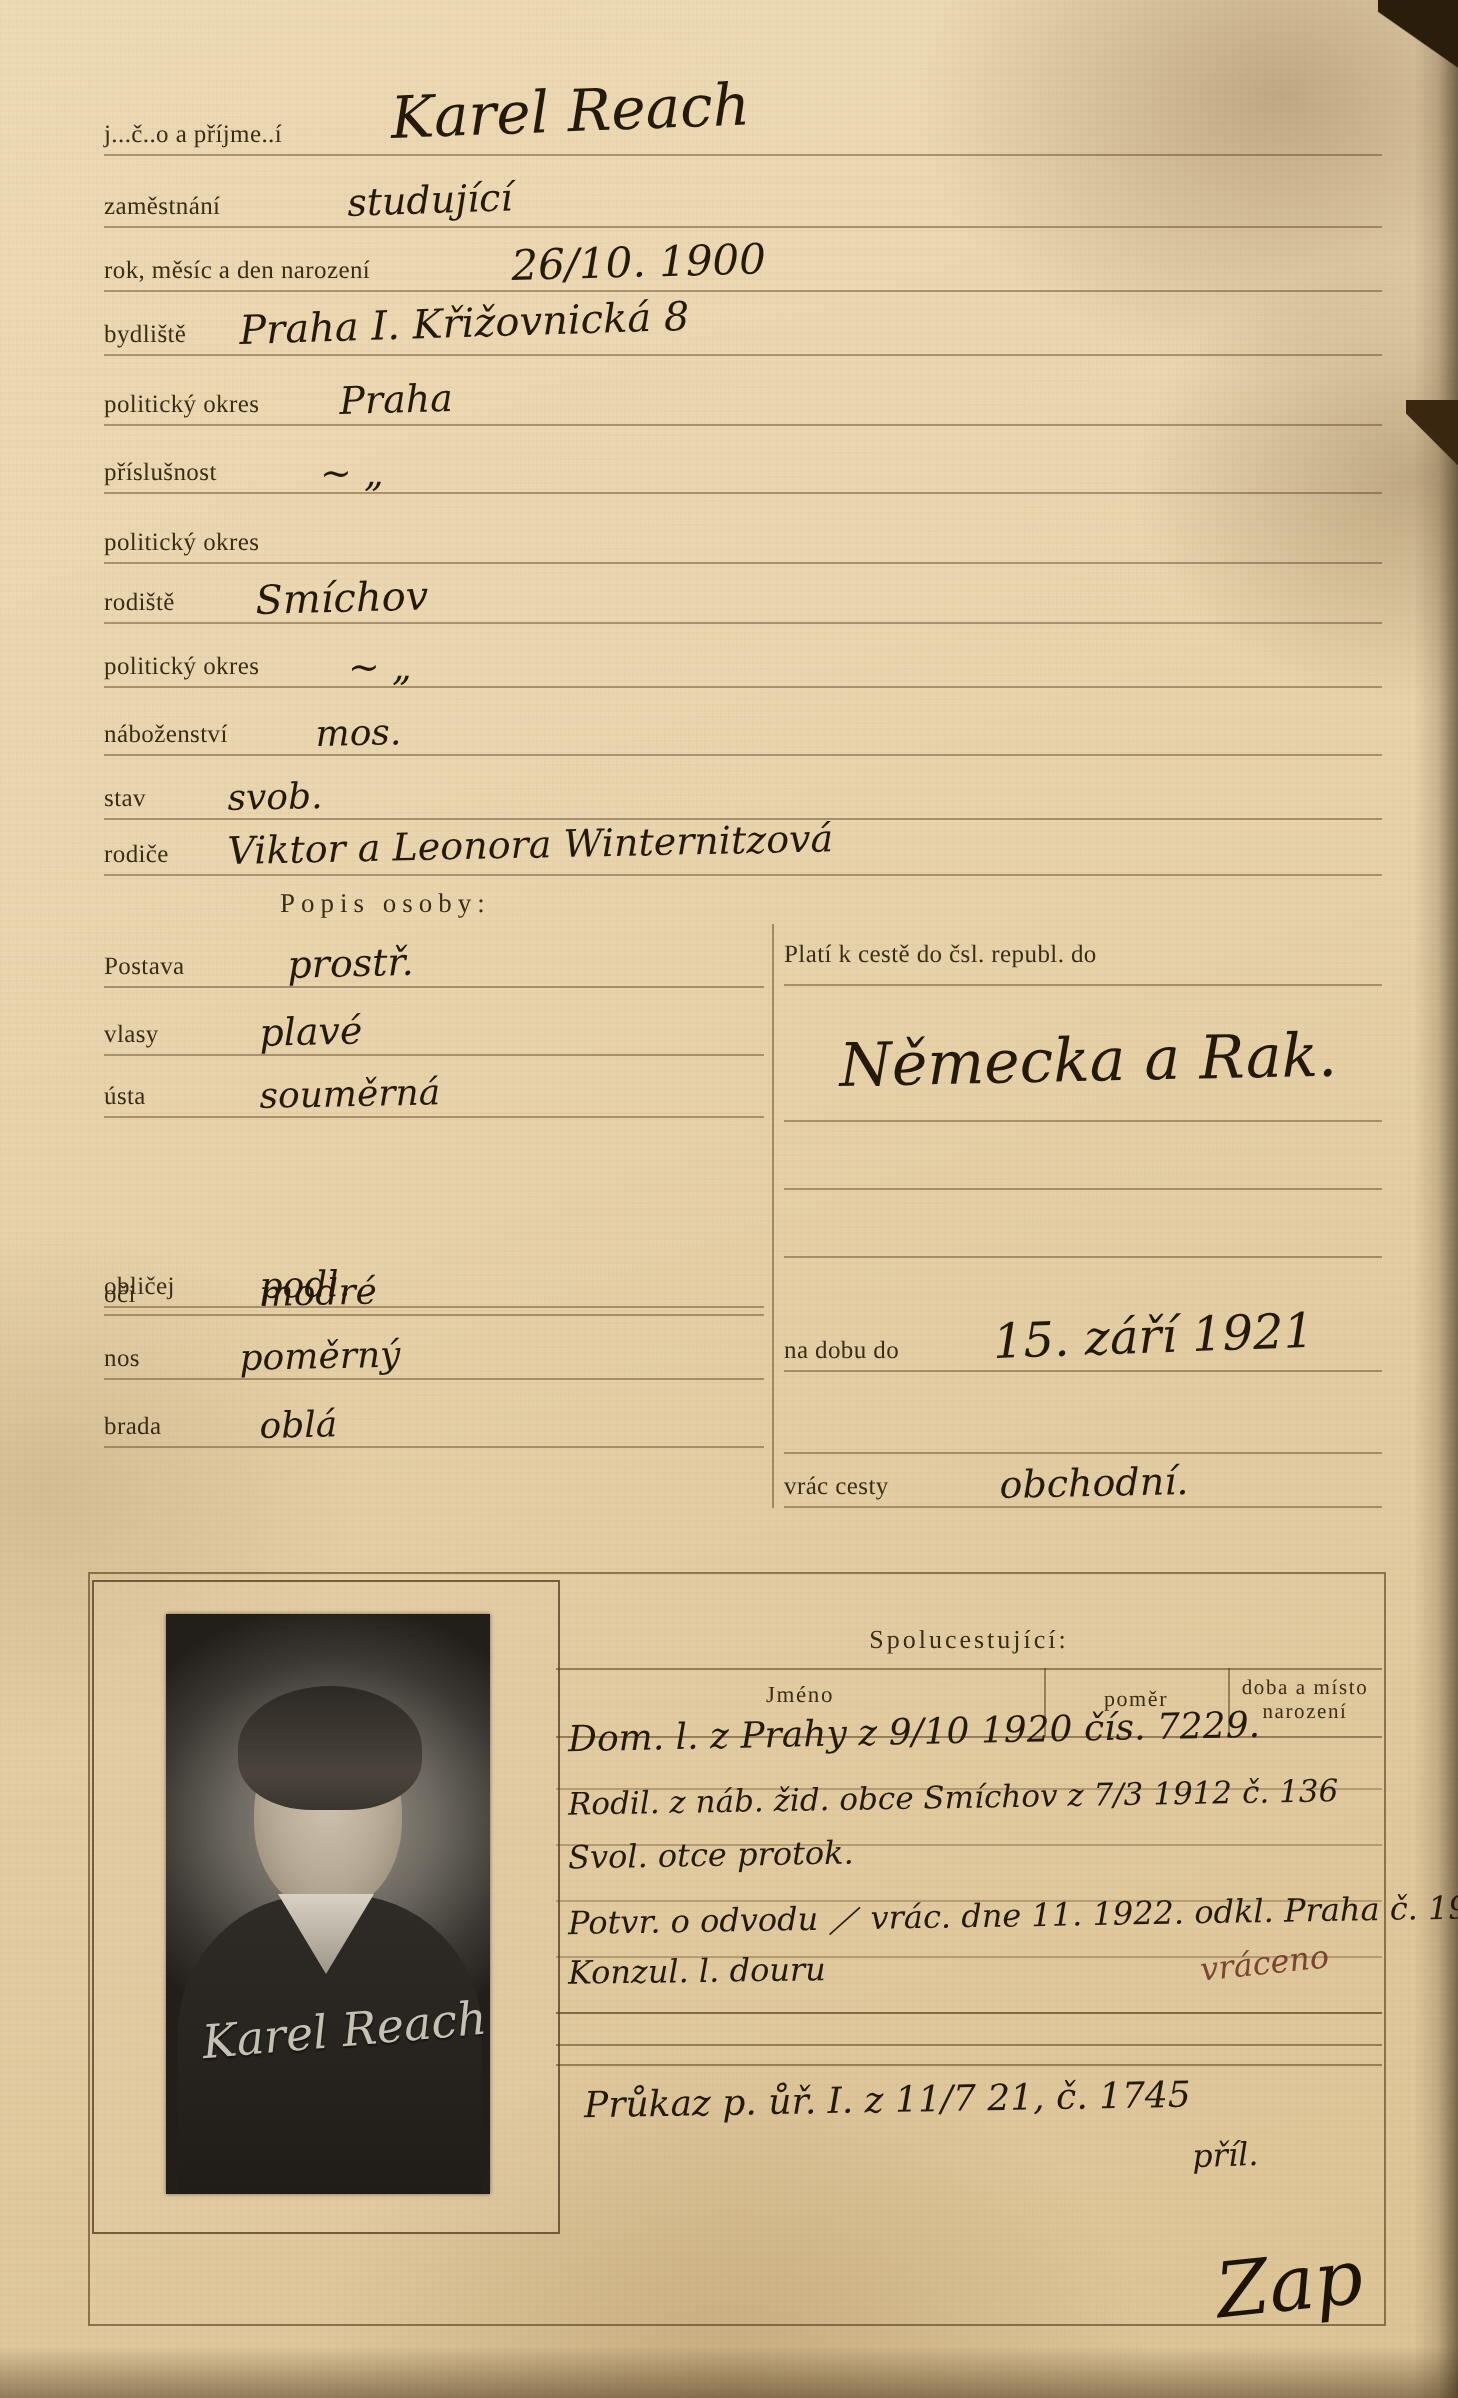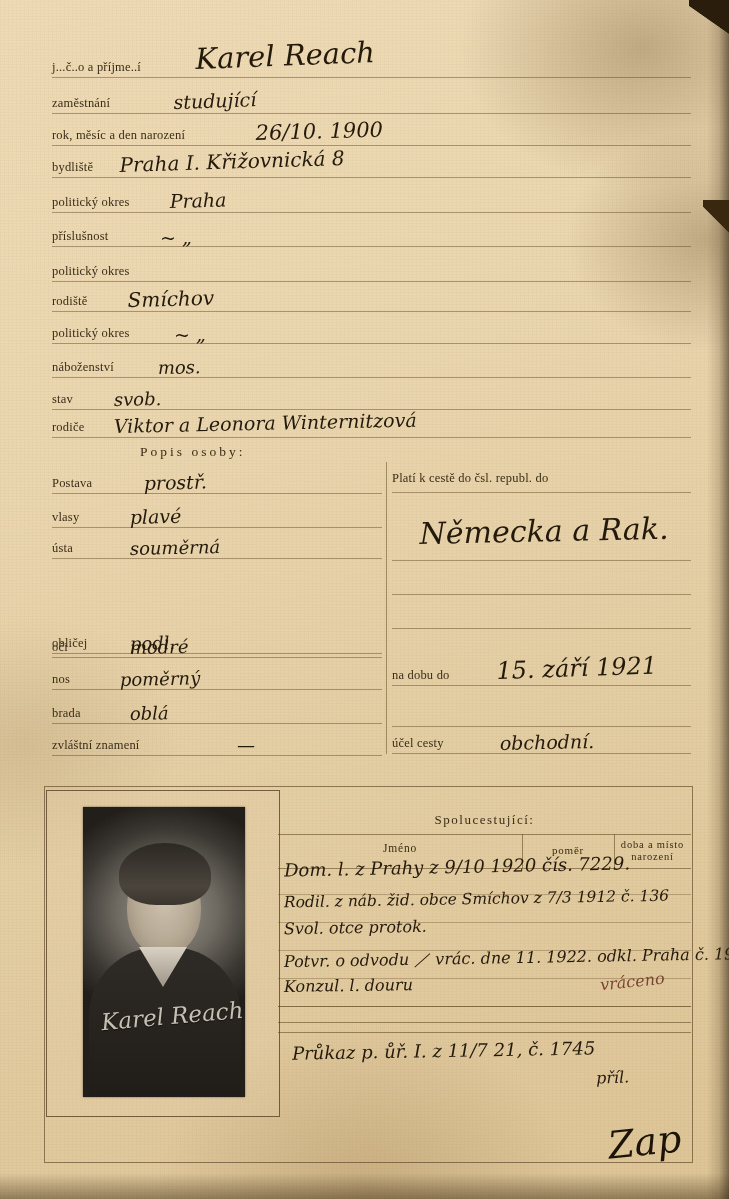--- a/index.html
+++ b/index.html
@@ -269,25 +269,20 @@
     <span class="rule"></span>
     <span class="hand" style="left:68px;bottom:4px;font-size:18px;transform:rotate(-1.2deg);">poměrný</span>
   </div>
 
   <div class="row" style="top:698px;right:347px;">
     <span class="lbl">brada</span>
     <span class="rule"></span>
     <span class="hand" style="left:78px;bottom:4px;font-size:18px;transform:rotate(-1.2deg);">oblá</span>
   </div>
 
-  <div class="row" style="top:730px;right:347px;">
-    <span class="lbl">zvláštní znamení</span>
-    <span class="rule"></span>
-    <span class="hand" style="left:185px;bottom:4px;font-size:18px;">—</span>
-  </div>
 
   <div class="vline"></div>
 
   <div class="rcol" style="top:468px;">
     <span class="lbl" style="position:relative;bottom:auto;left:0;display:inline-block;">Platí k cestě do čsl. republ. do</span>
   </div>
   <div style="position:absolute;left:392px;right:38px;top:492px;height:1px;background:rgba(90,65,30,.45);"></div>
 
   <span class="hand" style="left:420px;top:516px;font-size:30px;transform:rotate(-1.2deg);">Německa a Rak.</span>
   <div style="position:absolute;left:392px;right:38px;top:560px;height:1px;background:rgba(90,65,30,.45);"></div>
@@ -296,21 +291,21 @@
 
   <div class="row" style="left:392px;right:38px;top:660px;">
     <span class="lbl">na dobu do</span>
     <span class="rule"></span>
     <span class="hand" style="left:105px;bottom:5px;font-size:24px;transform:rotate(-2deg);">15. září 1921</span>
   </div>
 
   <div style="position:absolute;left:392px;right:38px;top:726px;height:1px;background:rgba(90,65,30,.45);"></div>
 
   <div class="row" style="left:392px;right:38px;top:728px;">
-    <span class="lbl">účel cesty</span>
+    <span class="lbl">vrác cesty</span>
     <span class="rule"></span>
     <span class="hand" style="left:108px;bottom:4px;font-size:19px;transform:rotate(-1.2deg);">obchodní.</span>
   </div>
 
   <div class="frame-outer"></div>
 
   <div class="photo-frame">
     <div class="photo">
       <div class="ph-body"></div>
       <div class="ph-face"></div>

